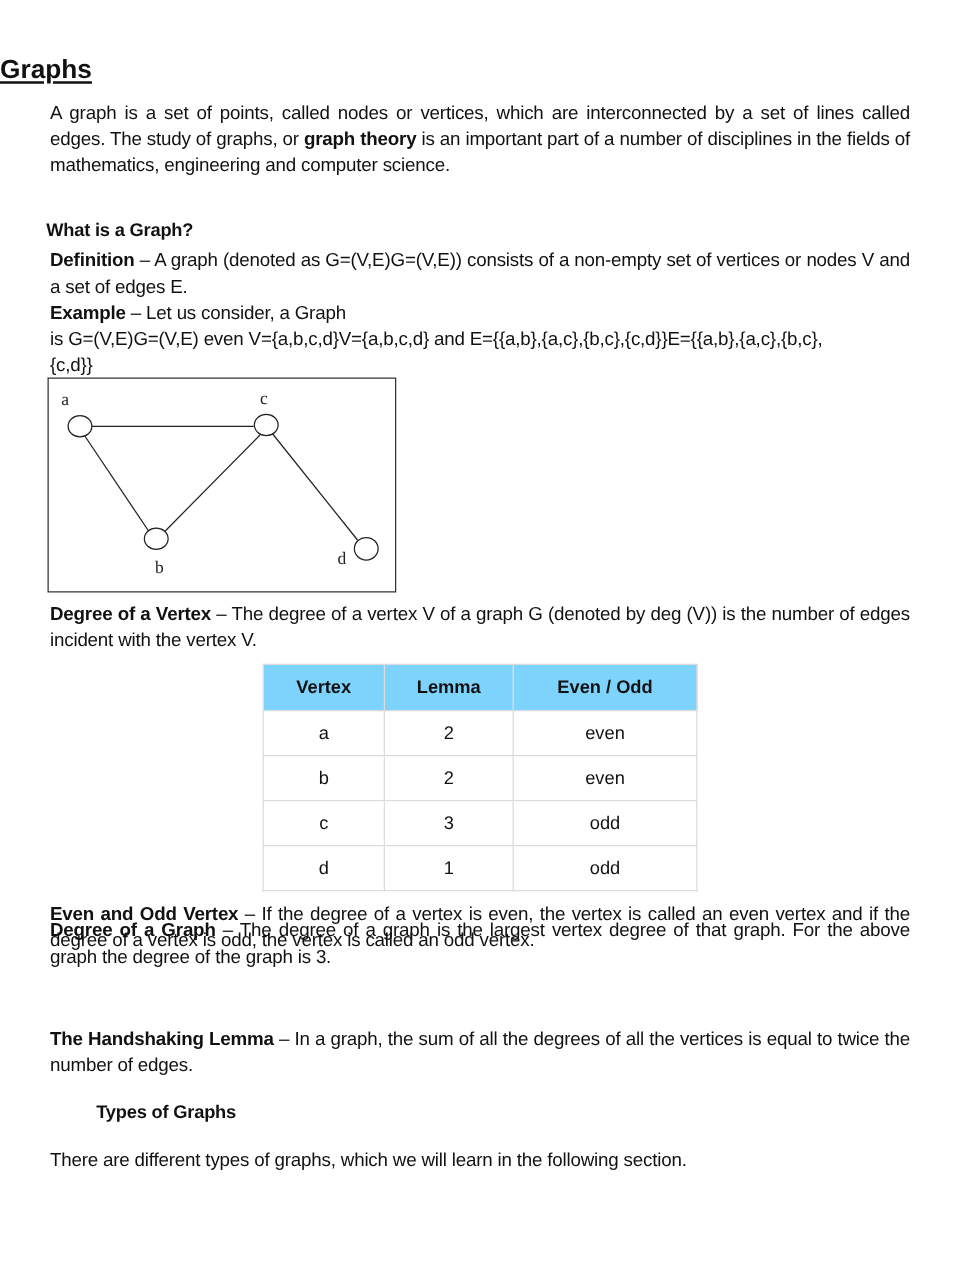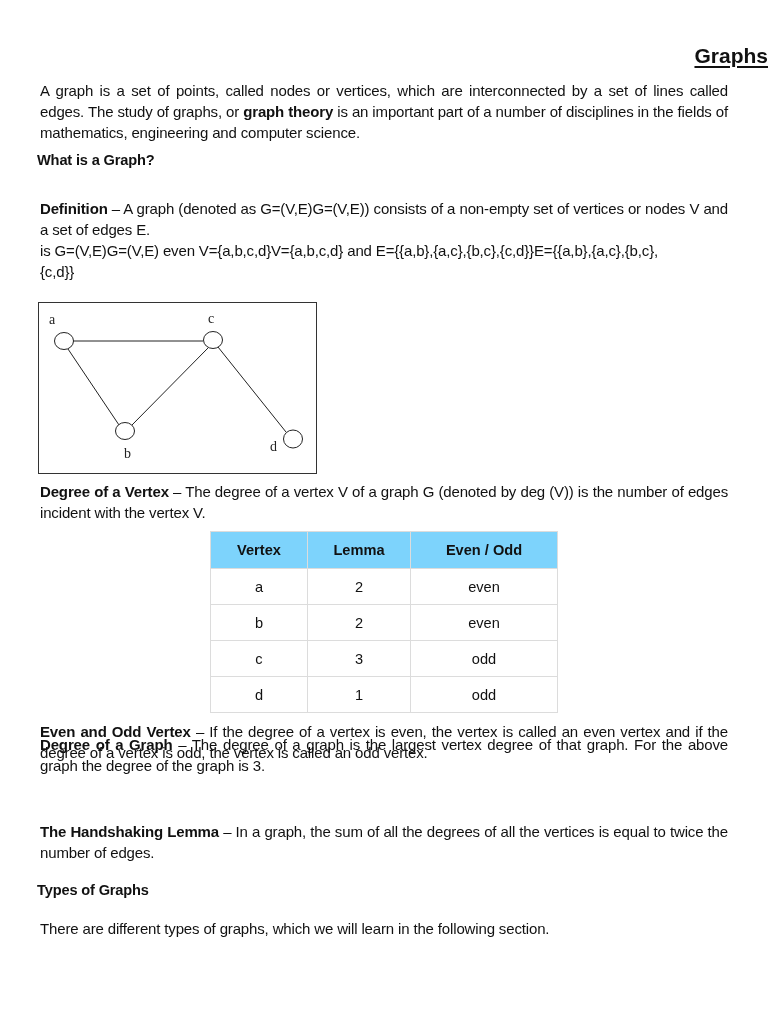--- a/index.html
+++ b/index.html
@@ -1,19 +1,19 @@
 <!DOCTYPE html>
 <html><head>
 <meta charset="utf-8">
 <style>
   html, body { margin: 0; padding: 0; background: #ffffff; }
   body { width: 768px; height: 1024px; position: relative; overflow: hidden;
          font-family: "Liberation Sans", sans-serif; color: #111; }
   .abs { position: absolute; }
-  .title { left: 0; width: 768px; top: 44px; text-align: right; font-weight: bold;
+  .title { left: 0; width: 768px; top: 44px; text-align: left; font-weight: bold;
            font-size: 21px; text-decoration: underline; text-underline-offset: 3px; }
   .para { left: 40px; width: 688px; font-size: 15px; line-height: 21px;
           letter-spacing: -0.15px; }
   .just { text-align: justify; text-align-last: left; }
   .line { white-space: nowrap; }
   b { font-weight: bold; }
   .heading { left: 37px; font-size: 14.6px; font-weight: bold; letter-spacing: -0.15px; }
   .figure { left: 38px; top: 302px; width: 277px; height: 170px; border: 1px solid #333; background: #fff; }
   .figure svg { position: absolute; left: 0; top: 0; }
   table.deg { position: absolute; left: 210px; top: 531px; border-collapse: collapse;
@@ -23,25 +23,26 @@
   table.deg td { background: #ffffff; }
   .c1 { width: 96px; } .c2 { width: 102px; } .c3 { width: 146px; margin-top: 38px; }
 </style>
 </head>
 <body>
 
 <div class="abs title">Graphs</div>
 
 <div class="abs para just" style="top:80px;"><span>A graph is a set of points, called nodes or vertices, which are interconnected by a set of lines called edges. The study of graphs, or </span><b>graph theory</b><span> is an important part of a number of disciplines in the fields of mathematics, engineering and computer science.</span></div>
 
-<div class="abs heading" style="top:152px;">What is a Graph?</div>
+<div class="abs heading" style="top:177px;">What is a Graph?</div>
 
 <div class="abs para just" style="top:198px;"><b>Definition</b><span> – A graph (denoted as G=(V,E)G=(V,E)) consists of a non-empty set of vertices or nodes V and a set of edges E.</span></div>
 
 <div class="abs para" style="top:240px;">
+  <div class="line"><b>Example</b><span> – Let us consider, a Graph</span></div>
   <div class="line">is G=(V,E)G=(V,E) even V={a,b,c,d}V={a,b,c,d} and E={{a,b},{a,c},{b,c},{c,d}}E={{a,b},{a,c},{b,c},</div>
   <div class="line">{c,d}}</div>
 </div>
 
 <div class="abs figure">
   <svg width="277" height="170" viewBox="0 0 277 170">
     <g stroke="#222" stroke-width="1" fill="none">
       <line x1="34" y1="38" x2="164" y2="38"></line>
       <line x1="29" y1="46" x2="80" y2="122"></line>
       <line x1="93" y1="122" x2="169" y2="45"></line>
@@ -95,15 +96,15 @@
     </tr>
   </tbody>
 </table>
 
 <div class="abs para just" style="top:721px;"><b>Even and Odd Vertex</b><span> – If the degree of a vertex is even, the vertex is called an even vertex and if the degree of a vertex is odd, the vertex is called an odd vertex.</span></div>
 
 <div class="abs para just" style="top:734px;"><b>Degree of a Graph</b><span> – The degree of a graph is the largest vertex degree of that graph. For the above graph the degree of the graph is 3.</span></div>
 
 <div class="abs para just" style="top:821px;"><b>The Handshaking Lemma</b><span> – In a graph, the sum of all the degrees of all the vertices is equal to twice the number of edges.</span></div>
 
-<div class="abs heading" style="top:882px;">Types of Graphs</div>
+<div class="abs heading" style="top:882px;margin-left:40px;">Types of Graphs</div>
 
 <div class="abs para" style="top:918px;">There are different types of graphs, which we will learn in the following section.</div>
 
 </body></html>

